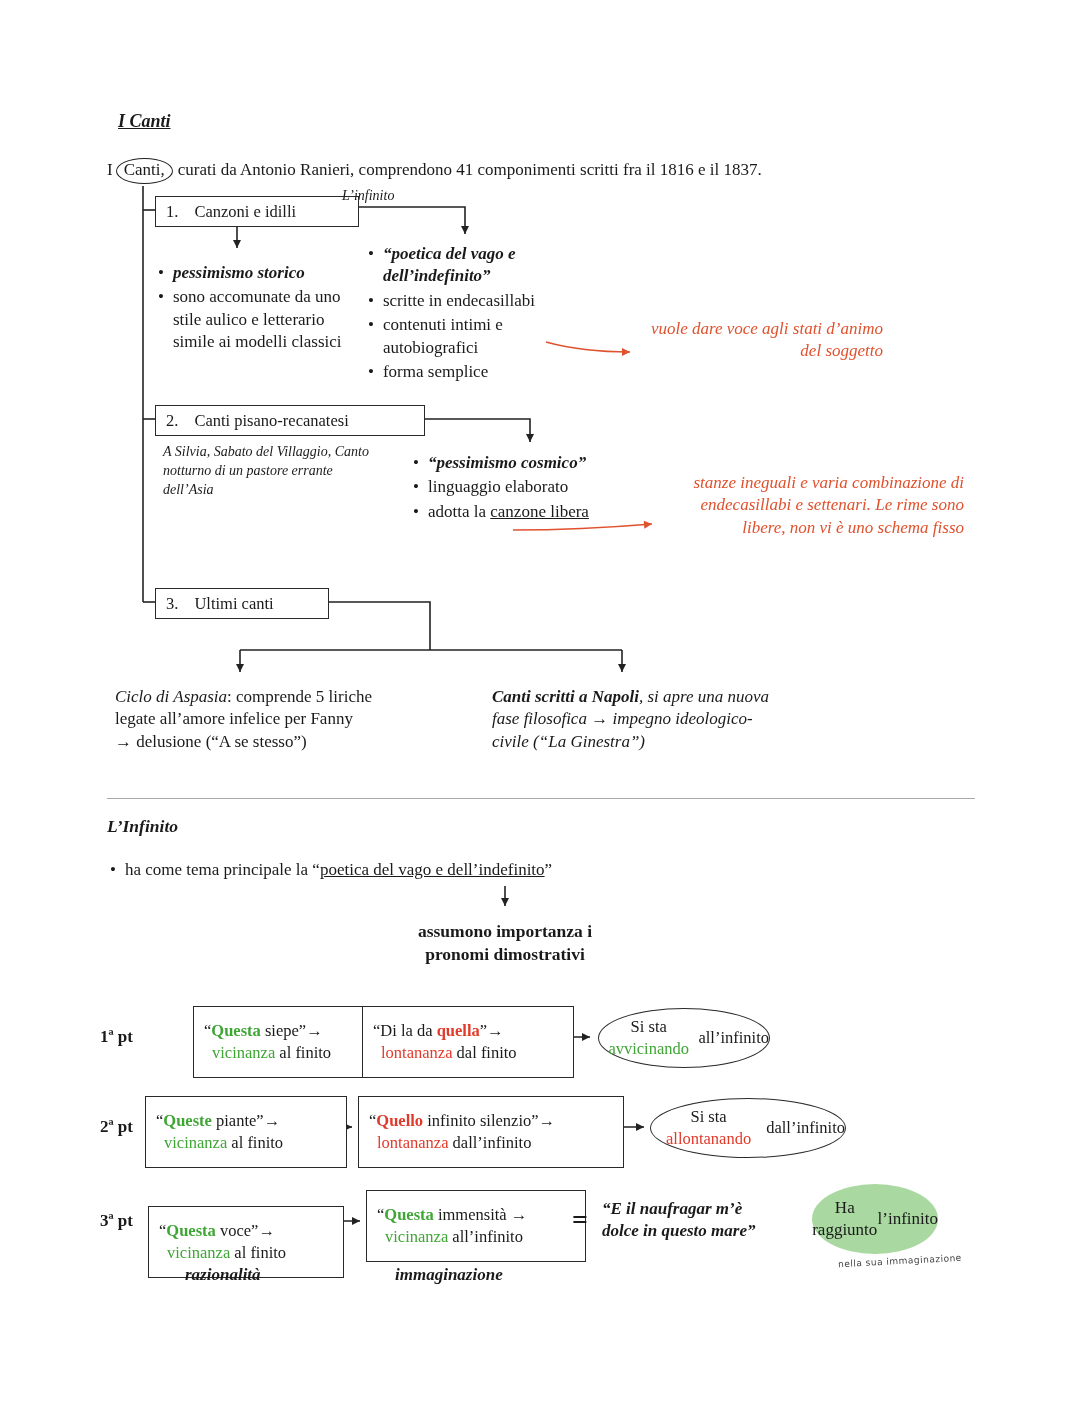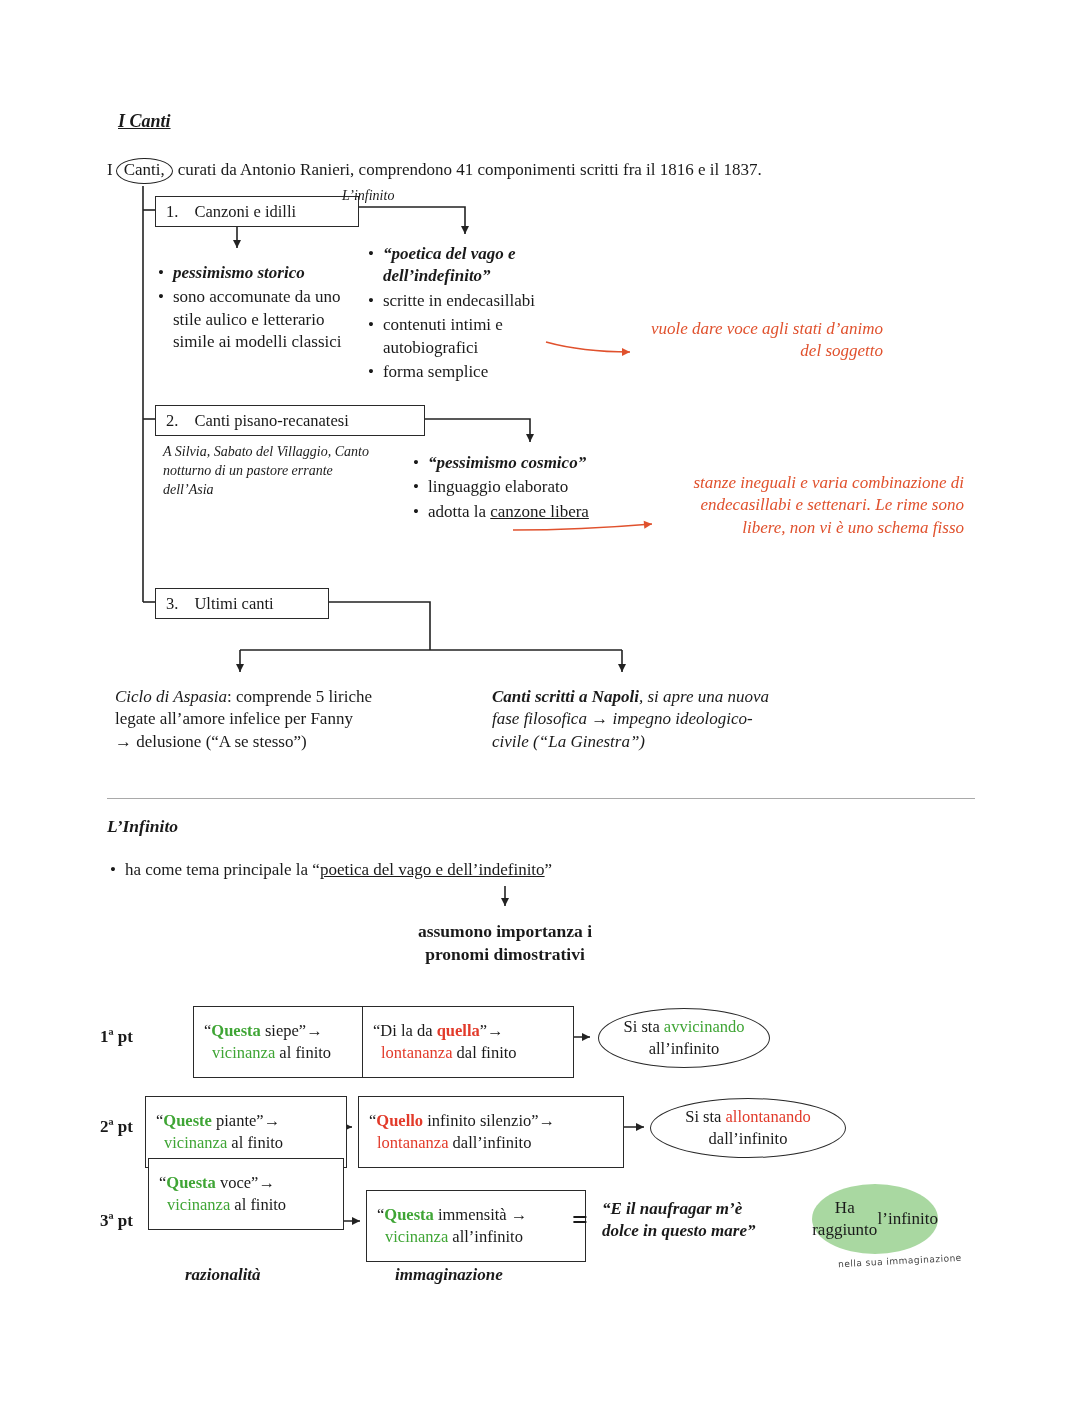--- a/index.html
+++ b/index.html
@@ -32,21 +32,21 @@
   .lead-bold2{font-weight:bold;}
   .divider{border-top:1.2px solid #a9a9a9;height:0;}
   .sec-title{font-weight:bold;font-style:italic;font-size:17.5px;}
   .center-bold{font-weight:bold;text-align:center;font-size:17.5px;}
   .rowlabel{font-weight:bold;font-size:17px;}
   .fbox{border:1.5px solid #2a2a2a;background:#fff;display:flex;flex-direction:column;
         justify-content:center;padding:4px 10px;font-size:16.5px;z-index:2;position:absolute;}
   .fline{white-space:nowrap;}
   .fline2{padding-left:8px;}
   .ellipse{border:1.5px solid #2a2a2a;border-radius:50%;background:#fff;display:flex;
-           flex-direction:column;justify-content:center;align-items:center;text-align:center;
+           flex-direction:row;justify-content:center;align-items:center;text-align:center;
            font-size:16.5px;z-index:2;position:absolute;}
   .bubble{background:var(--green_fill,#a9d8a1);border-radius:50%;display:flex;flex-direction:row;
           justify-content:center;align-items:center;text-align:center;font-size:17px;z-index:2;position:absolute;}
   .green{color:var(--accent_green,#3fa535);}
   .red{color:var(--accent_red,#e23a2a);}
   .b{font-weight:bold;}
   .equals{font-size:28px;font-weight:bold;}
   .quote{font-weight:bold;font-style:italic;font-size:17px;}
   .handnote{font-family:"DejaVu Sans",sans-serif;font-size:9px;color:#444;transform:rotate(-3deg);letter-spacing:.5px;}
   .footerlabel{font-weight:bold;font-style:italic;}
@@ -198,21 +198,21 @@
   <div class="fbox" style="left:358px;top:1096px;width:244px;height:62px;">
     <div class="fline"><span>“</span><span class="red b">Quello</span><span> infinito silenzio”→</span></div>
     <div class="fline fline2"><span class="red">lontananza</span><span> dall’infinito</span></div>
   </div>
   <div class="ellipse" style="left:650px;top:1098px;width:194px;height:58px;">
     <div><span>Si sta </span><span class="red">allontanando</span></div>
     <div>dall’infinito</div>
   </div>
 
   <div class="abs txt rowlabel" style="left:100px;top:1210px;">3ª pt</div>
-  <div class="fbox" style="left:148px;top:1158px;width:174px;height:62px;">
+  <div class="fbox" style="left:148px;top:1206px;width:174px;height:62px;">
     <div class="fline"><span>“</span><span class="green b">Questa</span><span> voce”→</span></div>
     <div class="fline fline2"><span class="green">vicinanza</span><span> al finito</span></div>
   </div>
   <div class="fbox" style="left:366px;top:1190px;width:198px;height:62px;">
     <div class="fline"><span>“</span><span class="green b">Questa</span><span> immensità →</span></div>
     <div class="fline fline2"><span class="green">vicinanza</span><span> all’infinito</span></div>
   </div>
   <div class="abs txt equals" style="left:572px;top:1202px;">=</div>
   <div class="abs txt quote" style="left:602px;top:1198px;width:200px;">
     <div>“E il naufragar m’è</div>

